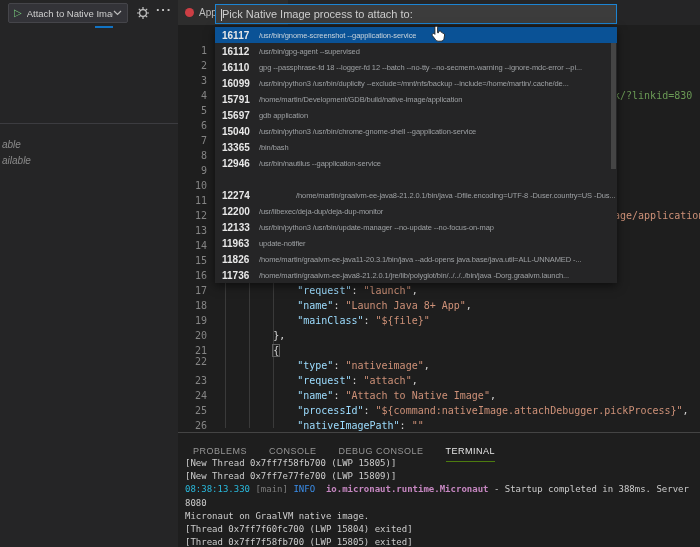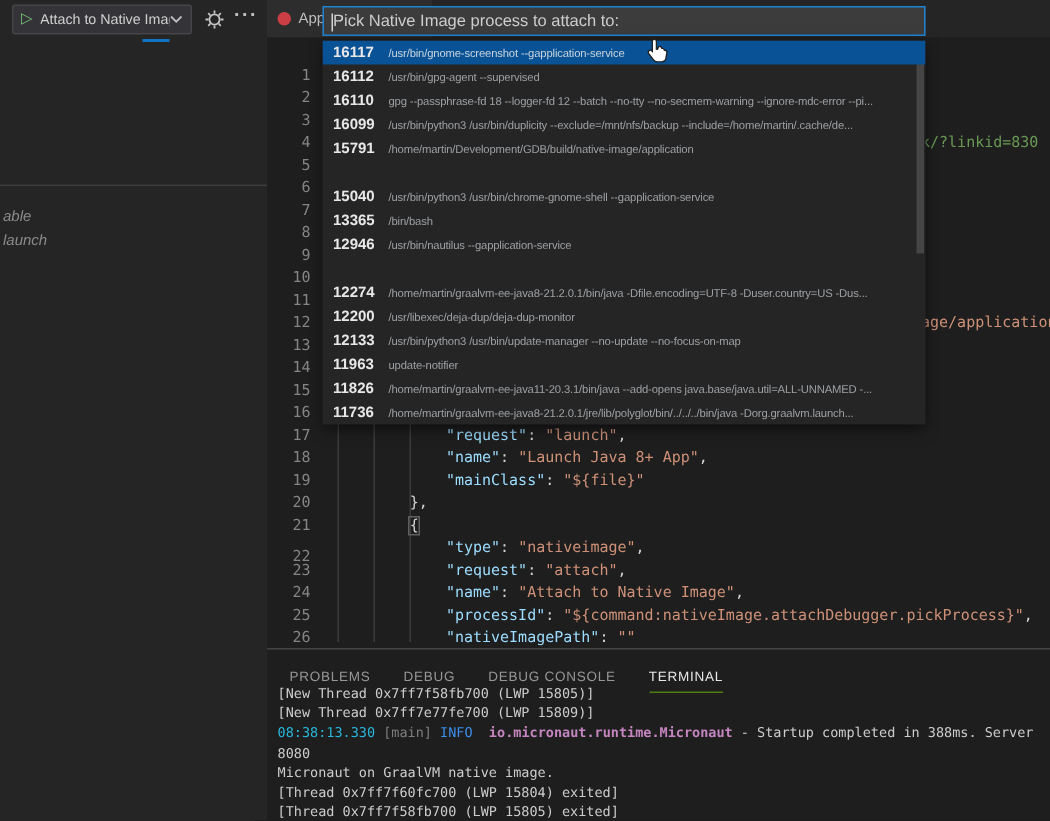--- a/index.html
+++ b/index.html
@@ -103,21 +103,21 @@
             <path d="M7 1v2M7 11v2M1 7h2M11 7h2M2.8 2.8l1.4 1.4M9.8 9.8l1.4 1.4M11.2 2.8L9.8 4.2M4.2 9.8l-1.4 1.4"></path>
           </g>
           <circle cx="7" cy="7" r="1.2" fill="#252526"></circle>
         </svg>
       </div>
       <div class="dots">···</div>
       <div class="blue-bar"></div>
     </div>
     <div class="side-divider"></div>
     <div class="side-frag f0">able</div>
-    <div class="side-frag f1">launch</div>
+    <div class="side-frag f1">ailable</div>
   </div>
 
   <div class="tabbar">
     <div class="tab-app">
       <span class="java-dot"></span>
       <span class="tab-app-label">App</span>
     </div>
 
   </div>
 
@@ -142,21 +142,21 @@
         <div class="gutter-num" style="top: 183px;">12</div>
         <div class="gutter-num" style="top: 198px;">13</div>
         <div class="gutter-num" style="top: 213px;">14</div>
         <div class="gutter-num" style="top: 228px;">15</div>
         <div class="gutter-num" style="top: 243px;">16</div>
         <div class="gutter-num" style="top: 258px;">17</div>
         <div class="gutter-num" style="top: 273px;">18</div>
         <div class="gutter-num" style="top: 288px;">19</div>
         <div class="gutter-num" style="top: 303px;">20</div>
         <div class="gutter-num" style="top: 318px;">21</div>
-        <div class="gutter-num" style="top: 339px;">22</div>
+        <div class="gutter-num" style="top: 329px;">22</div>
         <div class="gutter-num" style="top: 348px;">23</div>
         <div class="gutter-num" style="top: 363px;">24</div>
         <div class="gutter-num" style="top: 378px;">25</div>
         <div class="gutter-num" style="top: 393px;">26</div>
       </div>
     <div id="code-layer">
         <div class="code-line" style="top: 243px;"><span class="c-pun">            </span><span class="c-key">"type"</span><span class="c-pun">: </span><span class="c-str">"java8+"</span><span class="c-pun">,</span></div>
         <div class="code-line" style="top: 258px;"><span class="c-pun">            </span><span class="c-key">"request"</span><span class="c-pun">: </span><span class="c-str">"launch"</span><span class="c-pun">,</span></div>
         <div class="code-line" style="top: 273px;"><span class="c-pun">            </span><span class="c-key">"name"</span><span class="c-pun">: </span><span class="c-str">"Launch Java 8+ App"</span><span class="c-pun">,</span></div>
         <div class="code-line" style="top: 288px;"><span class="c-pun">            </span><span class="c-key">"mainClass"</span><span class="c-pun">: </span><span class="c-str">"${file}"</span></div>
@@ -194,33 +194,37 @@
           <span class="qp-cmd">gpg --passphrase-fd 18 --logger-fd 12 --batch --no-tty --no-secmem-warning --ignore-mdc-error --pi...</span>
         </div>
         <div class="qp-row" style="top: 48px;">
           <span class="qp-pid">16099</span>
           <span class="qp-cmd">/usr/bin/python3 /usr/bin/duplicity --exclude=/mnt/nfs/backup --include=/home/martin/.cache/de...</span>
         </div>
         <div class="qp-row" style="top: 64px;">
           <span class="qp-pid">15791</span>
           <span class="qp-cmd">/home/martin/Development/GDB/build/native-image/application</span>
         </div>
+        <div class="qp-row" style="top: 80px;">
+          <span class="qp-pid">15697</span>
+          <span class="qp-cmd">gdb application</span>
+        </div>
         <div class="qp-row" style="top: 96px;">
           <span class="qp-pid">15040</span>
           <span class="qp-cmd">/usr/bin/python3 /usr/bin/chrome-gnome-shell --gapplication-service</span>
         </div>
         <div class="qp-row" style="top: 112px;">
           <span class="qp-pid">13365</span>
           <span class="qp-cmd">/bin/bash</span>
         </div>
         <div class="qp-row" style="top: 128px;">
           <span class="qp-pid">12946</span>
           <span class="qp-cmd">/usr/bin/nautilus --gapplication-service</span>
         </div>
-        <div class="qp-row" style="top: 160px;">
+        <div class="qp-row" style="top: 160px; gap: 37px;">
           <span class="qp-pid">12274</span>
           <span class="qp-cmd">/home/martin/graalvm-ee-java8-21.2.0.1/bin/java -Dfile.encoding=UTF-8 -Duser.country=US -Dus...</span>
         </div>
         <div class="qp-row" style="top: 176px;">
           <span class="qp-pid">12200</span>
           <span class="qp-cmd">/usr/libexec/deja-dup/deja-dup-monitor</span>
         </div>
         <div class="qp-row" style="top: 192px;">
           <span class="qp-pid">12133</span>
           <span class="qp-cmd">/usr/bin/python3 /usr/bin/update-manager --no-update --no-focus-on-map</span>
@@ -241,21 +245,21 @@
     <div class="hand-cursor">
       <svg width="15" height="18" viewBox="0 0 15 18">
         <path d="M5.2 1.2c.8 0 1.4.6 1.4 1.4v5.1l.8.1.3-1c.2-.7 1-1 1.6-.8.5.2.8.7.8 1.2l.6.1c.6.1 1.1.5 1.2 1.1l.6.1c.7.1 1.2.8 1.1 1.5l-.6 3.6c-.2 1.5-1.5 2.6-3 2.6H7.2c-1 0-1.9-.5-2.5-1.3l-3.2-4.1c-.5-.6-.4-1.5.2-2 .5-.4 1.3-.4 1.8.1l.4.4V2.6c0-.8.6-1.4 1.3-1.4z" fill="#ffffff" stroke="#222222" stroke-width="0.9"></path>
       </svg>
     </div>
   </div>
 
   <div class="panel">
     <div class="panel-tabs" id="panel-tabs">
         <div class="panel-tab">PROBLEMS</div>
-        <div class="panel-tab">DEBUG</div>
+        <div class="panel-tab">CONSOLE</div>
         <div class="panel-tab">DEBUG CONSOLE</div>
         <div class="panel-tab active">TERMINAL</div>
       </div>
     <div class="terminal" id="terminal">
         <div class="t-line"><span class="t-fg">[New Thread 0x7ff7f58fb700 (LWP 15805)]</span></div>
         <div class="t-line"><span class="t-fg">[New Thread 0x7ff7e77fe700 (LWP 15809)]</span></div>
         <div class="t-line"><span class="t-cyan">08:38:13.330</span><span class="t-gray"> [main] </span><span class="t-blue">INFO</span><span class="t-mag">  io.micronaut.runtime.Micronaut</span><span class="t-fg"> - Startup completed in 388ms. Server</span></div>
         <div class="t-line"><span class="t-fg">8080</span></div>
         <div class="t-line"><span class="t-fg">Micronaut on GraalVM native image.</span></div>
         <div class="t-line"><span class="t-fg">[Thread 0x7ff7f60fc700 (LWP 15804) exited]</span></div>

